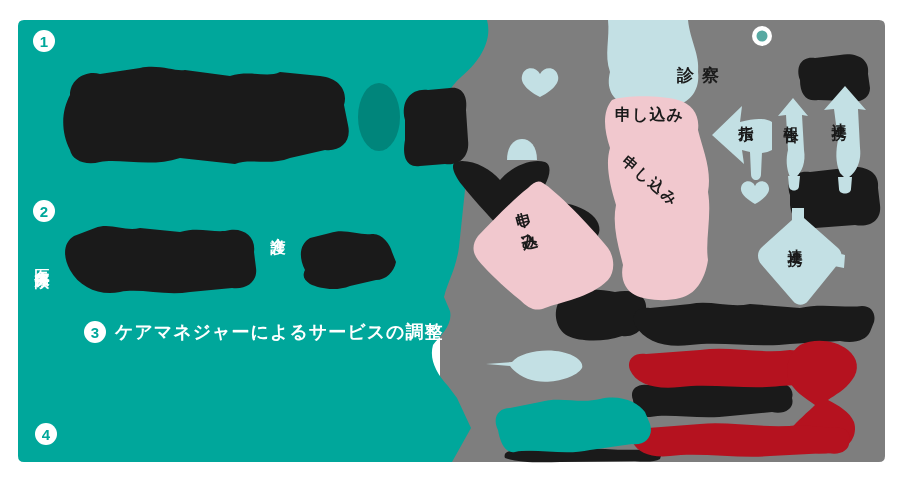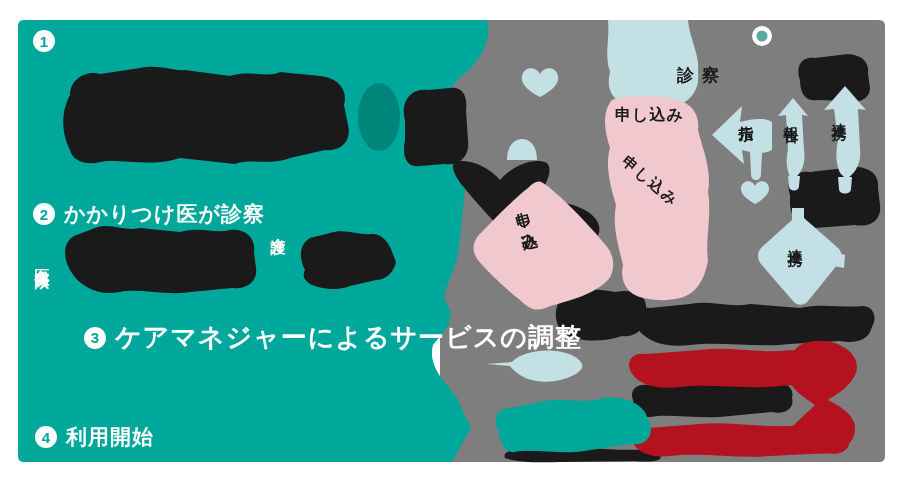--- a/index.html
+++ b/index.html
@@ -9,21 +9,21 @@
   }
   .stage svg{position:absolute;left:0;top:0;}
   .label{position:absolute;white-space:nowrap;}
   .step{display:flex;align-items:center;gap:9px;color:#ffffff;font-weight:bold;}
   .step-num{
     width:22px;height:22px;border-radius:50%;background:#ffffff;color:#00A79B;
     display:inline-flex;align-items:center;justify-content:center;
     font-size:15px;font-weight:bold;flex:0 0 auto;
   }
   .step-label{font-size:21px;letter-spacing:1px;}
-  .step3 .step-label{font-size:26px;text-align:center;}
+  .step3 .step-label{font-size:18px;text-align:center;}
   .vtext{
     writing-mode:vertical-rl;text-orientation:upright;
     font-weight:bold;letter-spacing:2px;
   }
   .white-v{color:#ffffff;font-size:15px;}
   .dark-label{color:#1A1A1A;font-weight:bold;}
   .shinsatsu{font-size:17px;letter-spacing:8px;padding-left:32px;}
   .moshikomi-top{font-size:16px;letter-spacing:1px;}
   .moshikomi-mid{font-size:15px;letter-spacing:2px;transform:rotate(40deg);transform-origin:left top;}
   .moshikomi-diamond{font-size:16px;height:115px;transform:rotate(-15deg);transform-origin:center center;}
@@ -116,31 +116,29 @@
     <circle cx="762" cy="36" r="10" fill="#FFFFFF"></circle>
     <circle cx="762" cy="36" r="5.5" fill="#57A9A2"></circle>
   </svg>
 
   <div class="label step" style="left:33px;top:30px;">
     <span class="step-num">1</span>
   </div>
 
   <div class="label step" style="left:33px;top:200px;">
     <span class="step-num">2</span>
-    <span class="step-label">かかりつけ医が診察</span>
   </div>
 
   <div class="label step step3" style="left:84px;top:320px;">
     <span class="step-num">3</span>
     <span class="step-label">ケアマネジャーによるサービスの調整</span>
   </div>
 
   <div class="label step" style="left:35px;top:423px;">
     <span class="step-num">4</span>
-    <span class="step-label">利用開始</span>
   </div>
 
   <div class="label vtext white-v" style="left:32px;top:256px;height:85px;">医療保険</div>
   <div class="label vtext white-v" style="left:268px;top:226px;height:50px;">介護</div>
 
   <div class="label dark-label shinsatsu" style="left:645px;top:64px;">診察</div>
 
   <div class="label dark-label moshikomi-top" style="left:615px;top:105px;">申し込み</div>
 
   <div class="label dark-label moshikomi-mid" style="left:630px;top:152px;">申し込み</div>

